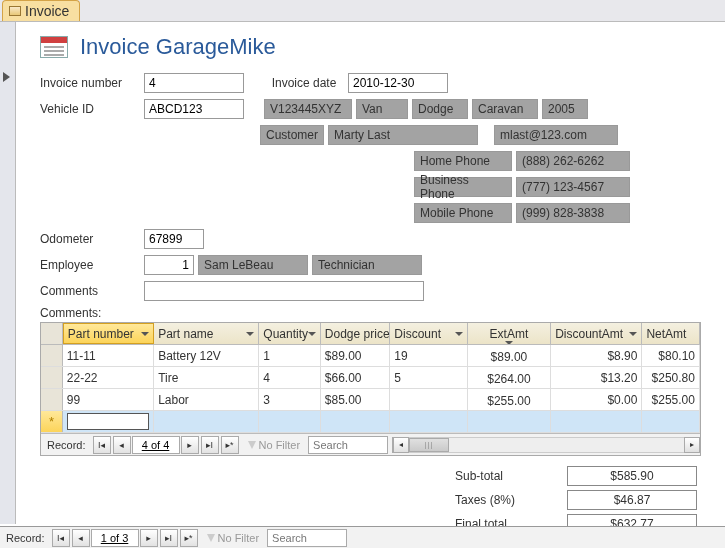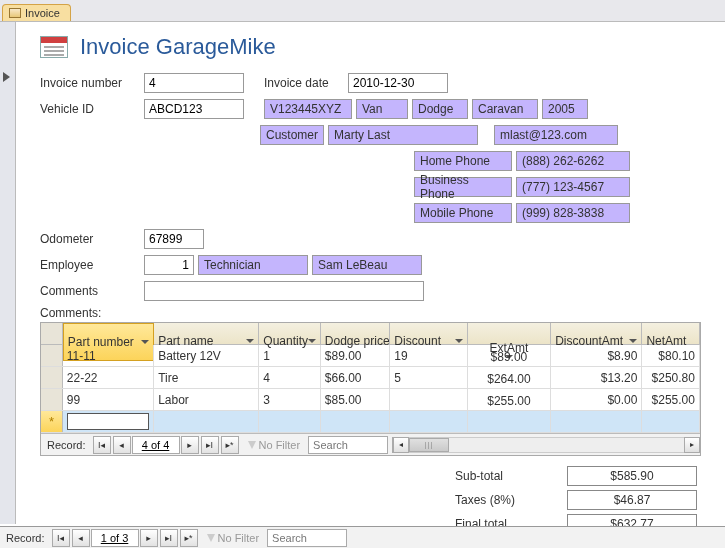--- a/index.html
+++ b/index.html
@@ -1,44 +1,44 @@
 <!DOCTYPE html>
 <html><head>
 <meta charset="utf-8">
 <style>
   * { box-sizing: border-box; margin: 0; padding: 0; }
   body { font-family: "Segoe UI", Tahoma, sans-serif; font-size: 12px; background: #fff; width: 725px; height: 548px; overflow: hidden; position: relative; color: #333; }
   
   .tab-bar { height: 22px; background: #e8e8ec; border-bottom: 1px solid #bbb; display: flex; align-items: flex-end; padding-left: 2px; }
-  .tab { background: #f8dfa1; border: 1px solid #d4a347; border-bottom: none; border-radius: 4px 4px 0 0; padding: 2px 10px 2px 6px; font-size: 11px; display: flex; align-items: center; gap: 4px; }
+  .tab { background: #f8dfa1; border: 1px solid #d4a347; border-bottom: none; border-radius: 4px 4px 0 0; padding: 2px 10px 2px 6px; font-size: 14px; display: flex; align-items: center; gap: 4px; }
   .tab-icon { width: 12px; height: 10px; background: linear-gradient(#f8e8c8,#e8c878); border: 1px solid #997733; display: inline-block; }
   
   .header { display: flex; align-items: center; gap: 12px; padding: 12px 32px 8px 40px; }
   .header-icon { width: 28px; height: 22px; border: 1px solid #8aa; background: #fff; position: relative; }
   .header-icon::before { content:""; position:absolute; top:0; left:0; right:0; height:6px; background:#d04040; }
   .header-icon::after { content:""; position:absolute; top:9px; left:3px; right:3px; height:2px; background:#aaa; box-shadow: 0 4px 0 #aaa, 0 8px 0 #aaa; }
   .header-title { font-size: 22px; color: #2a5a9a; }
   
   .rec-selector { position: absolute; left: 0; top: 22px; width: 16px; bottom: 24px; background: #e4e6ec; border-right: 1px solid #bbb; }
   .rec-arrow { position: absolute; top: 50px; left: 3px; width: 0; height: 0; border-top: 5px solid transparent; border-bottom: 5px solid transparent; border-left: 7px solid #555; }
   
   .form-area { margin-left: 16px; padding: 4px 24px 0 24px; position: relative; }
   
   .row { display: flex; align-items: center; margin-bottom: 4px; min-height: 22px; gap: 4px; }
   .lbl { width: 100px; font-size: 12px; }
-  .lbl-sm { font-size: 12px; }
+  .lbl-sm { font-size: 12px; text-align: center; }
   
   input.fld { border: 1px solid #999; padding: 2px 4px; font-size: 12px; height: 20px; background: #fff; }
-  .ro { background: #c4b5fd; border: 1px solid #999; padding: 2px 5px; font-size: 12px; height: 20px; display: inline-flex; align-items: center; }
+  .ro { background: #a3a3a3; border: 1px solid #999; padding: 2px 5px; font-size: 12px; height: 20px; display: inline-flex; align-items: center; }
   
   .details-label { margin: 4px 0 0 0; font-size: 12px; }
   
   .grid { border: 1px solid #aaa; margin-top: 2px; }
   .grid-head { display: flex; background: linear-gradient(#f4f0e0,#ece4c8); border-bottom: 1px solid #bbb; height: 22px; }
-  .gh { border-right: 1px solid #bbb; padding: 18px 4px; font-size: 12px; display: flex; align-items: center; justify-content: space-between; overflow: hidden; white-space: nowrap; }
+  .gh { border-right: 1px solid #bbb; padding: 4px 4px; font-size: 12px; display: flex; align-items: center; justify-content: space-between; overflow: hidden; white-space: nowrap; }
   .gh.sel { background: linear-gradient(#ffe89a,#fcd45a); border: 1px solid #d4a020; }
   .dd { width: 0; height: 0; border-left: 4px solid transparent; border-right: 4px solid transparent; border-top: 4px solid #555; flex-shrink: 0; }
   .grid-row { display: flex; height: 22px; border-bottom: 1px solid #ddd; }
   .grid-row.new { background: #cfe5f7; }
   .gc { border-right: 1px solid #ddd; padding: 2px 4px; font-size: 12px; overflow: hidden; white-space: nowrap; display: flex; align-items: center; }
   .gc.right { justify-content: flex-end; }
   .rowhdr { width: 22px; background: #e8e4d8; border-right: 1px solid #bbb; display: flex; align-items: center; justify-content: center; color: #b08000; font-size: 13px; }
   .rowhdr.edit { background: linear-gradient(#ffe89a,#fcd45a); }
   .new-row-input { width: 100%; height: 100%; border: 1px solid #555; background: #fff; }
   
@@ -131,22 +131,22 @@
   </div>
 
   <div class="row">
     <span class="lbl">Odometer</span>
     <input class="fld" style="width: 60px;" value="67899">
   </div>
 
   <div class="row">
     <span class="lbl">Employee</span>
     <input class="fld" style="width: 50px; text-align: right;" value="1">
+    <span class="ro" style="width:110px">Sam LeBeau</span>
     <span class="ro" style="width:110px">Technician</span>
-    <span class="ro" style="width:110px">Sam LeBeau</span>
   </div>
 
   <div class="row">
     <span class="lbl">Comments</span>
     <input class="fld" style="width: 280px;" value="">
   </div>
 
   <div class="details-label">Comments:</div>
 
   <div class="grid">

